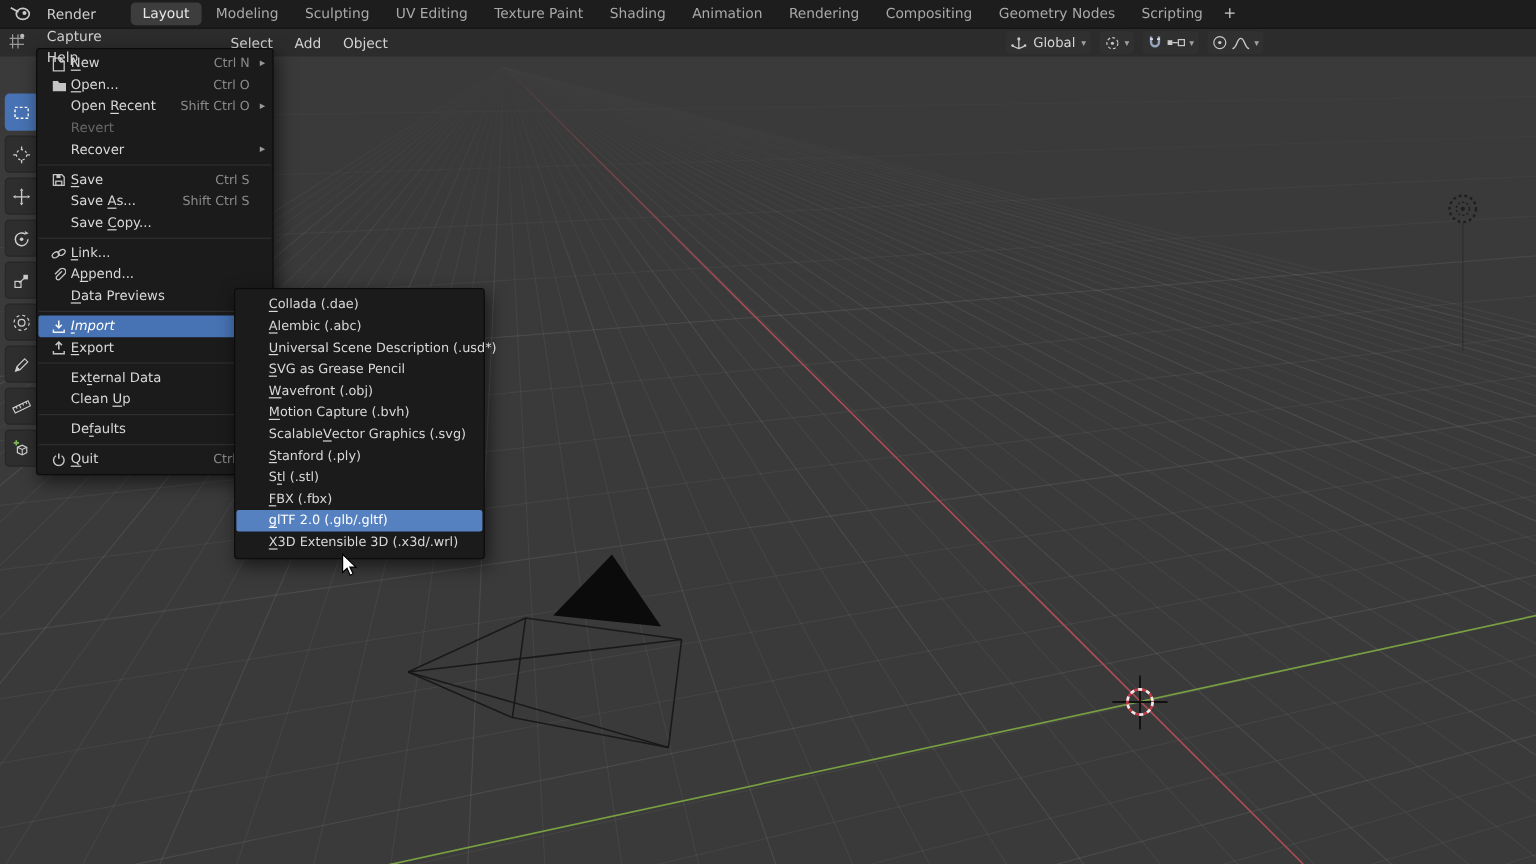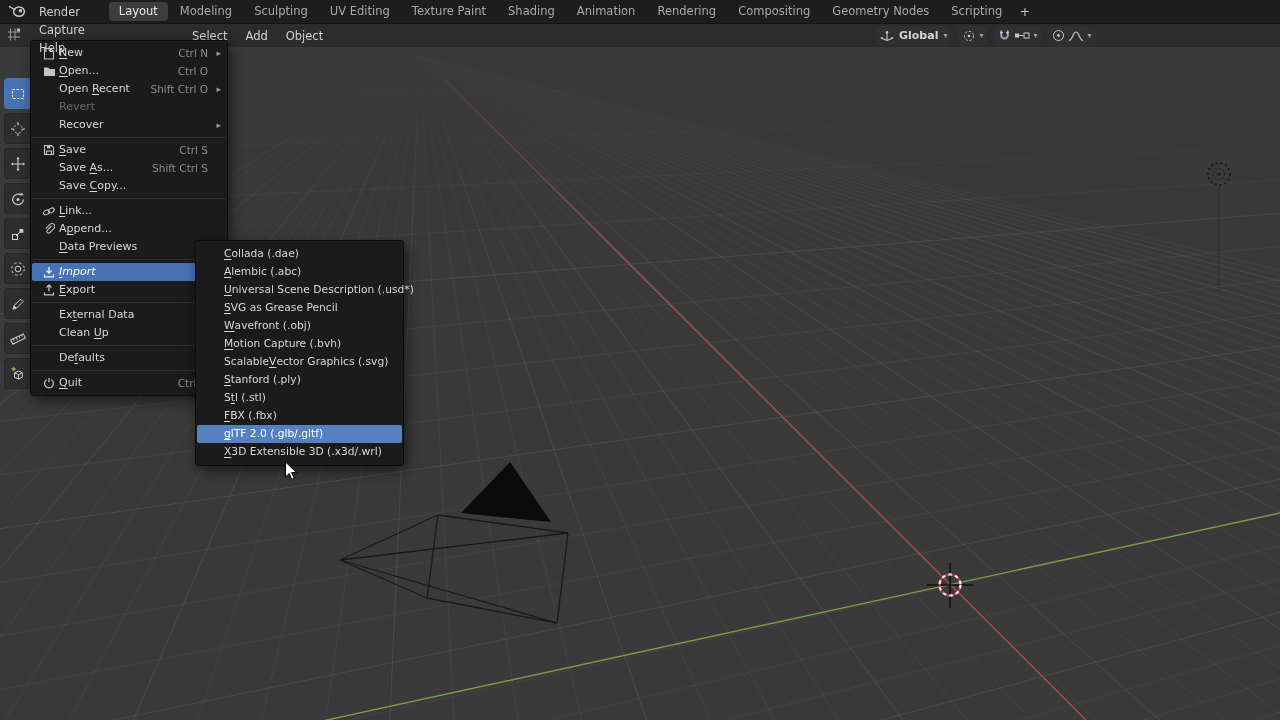--- a/index.html
+++ b/index.html
@@ -23,21 +23,21 @@
   .tab.active { background:#3d3d3d; color:#e6e6e6; }
   #tab-add { color:#c3c3c3; font-size:13px; padding:0 7px; }
   
   #vp-header {
     position:absolute; top:24px; left:0; right:0; height:23px;
     background:#2c2c2c; z-index:2; display:flex; align-items:center;
   }
   #editor-type-btn { position:absolute; left:7px; top:3px; display:flex; align-items:center; }
   #vph-menus { display:flex; margin-left:183px; }
   .vph-menu { font-size:11.5px; color:#d2d2d2; padding:2px 9px; }
-  #vph-right { position:absolute; left:876px; top:2px; display:flex; align-items:center; gap:7px;font-weight:bold; }
+  #vph-right { position:absolute; left:838px; top:2px; display:flex; align-items:center; gap:7px; }
   .hdr-group { display:flex; align-items:center; background:#303030; border-radius:4px; height:19px; padding:0 4px; gap:3px; }
   .hdr-label { font-size:11px; color:#d5d5d5; padding:0 2px; }
   .chev { font-size:8px; color:#9f9f9f; line-height:8px; }
   
   #toolbar { position:absolute; left:4px; top:78px; z-index:3; display:flex; flex-direction:column; gap:4px; }
   .tool {
     width:28px; height:31px; background:#2e2e2e; border-radius:4px;
     display:flex; align-items:center; justify-content:center;
     box-shadow: inset 0 0 0 1px #272727; color:#d0d0d0;
   }

